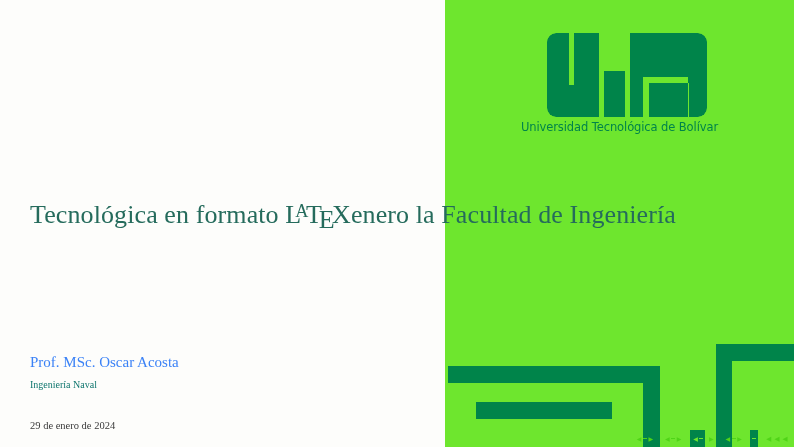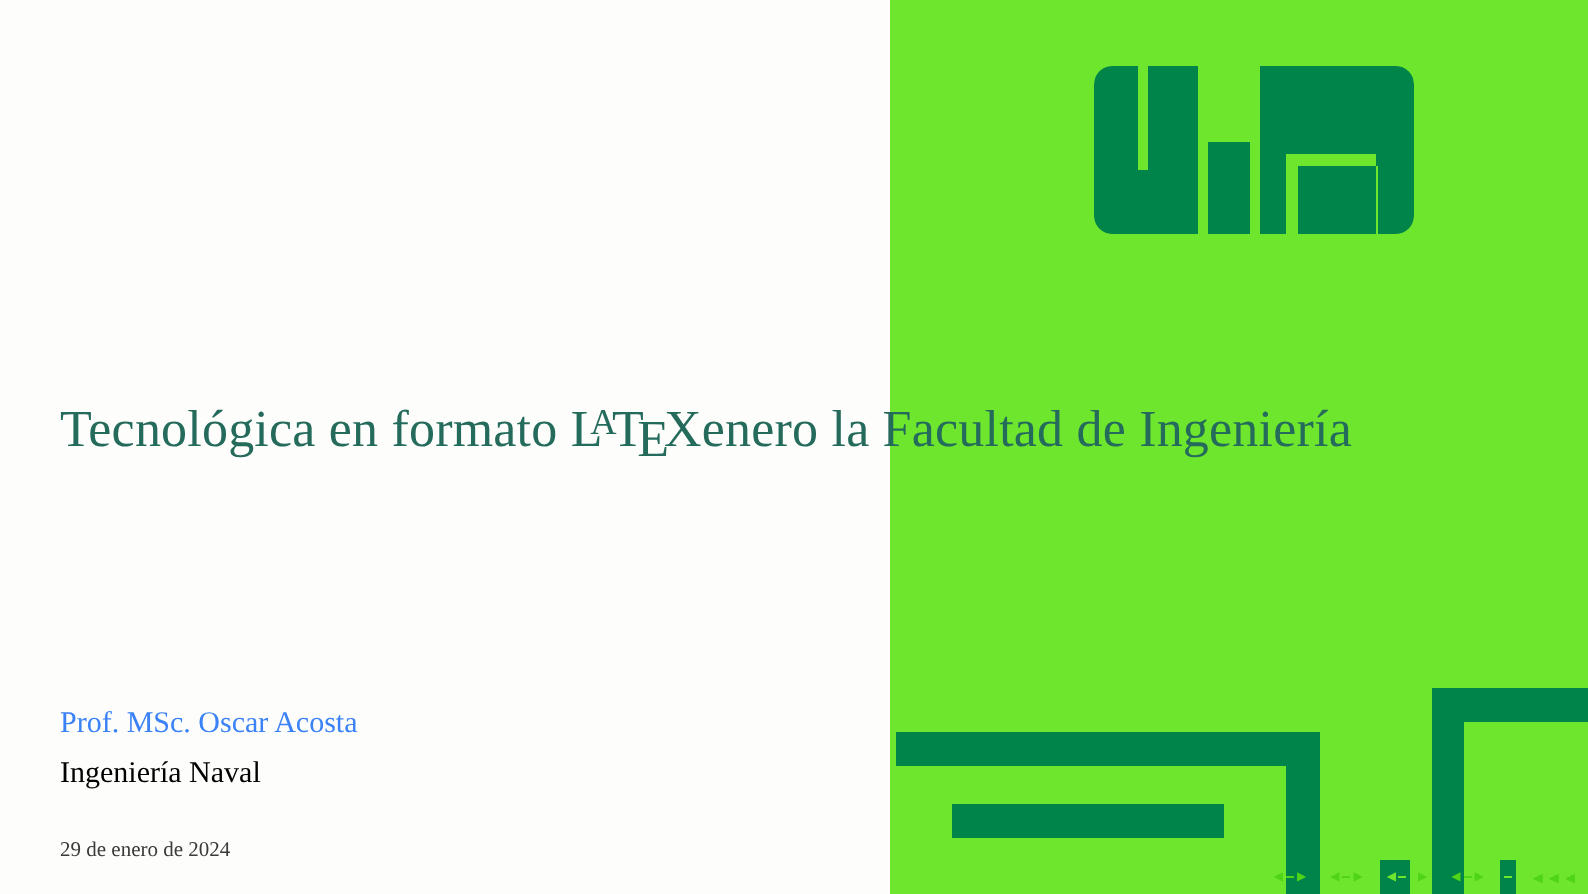--- a/index.html
+++ b/index.html
@@ -117,22 +117,22 @@
     left: 30px;
     top: 354px;
     font-size: 15px;
     color: #3b82f6;
     white-space: nowrap;
   }
   #institute {
     position: absolute;
     left: 30px;
     top: 379px;
-    font-size: 15px;
-    color: #000000;
+    font-size: 10px;
+    color: #0f766e;
     white-space: nowrap;
   }
   #date {
     position: absolute;
     left: 30px;
     top: 420px;
     font-size: 10.5px;
     color: #3a3a3a;
     white-space: nowrap;
     text-align: right;
@@ -224,20 +224,21 @@
         <rect x="78" y="0" width="5" height="84" fill="#6ee62e"></rect>
 
         <rect x="96" y="44" width="45" height="6" fill="#6ee62e"></rect>
         <rect x="96" y="50" width="6" height="34" fill="#6ee62e"></rect>
         <rect x="141" y="50" width="1" height="34" fill="#6ee62e"></rect>
       </g>
     </svg>
   </div>
 
   <div id="logo-caption">
+    <span id="logo-line1">Universidad Tecnológica de Bolívar</span>
   </div>
 
   <div id="title"><span>Tecnológica en formato </span><span class="latex"><span>L</span><span class="a">A</span><span>T</span><span class="e">E</span><span>X</span></span><span>enero la Facultad de Ingeniería</span></div>
 
 
   <div id="author">Prof. MSc. Oscar Acosta</div>
   <div id="institute">Ingeniería Naval</div>
   <div id="date">29 de enero de 2024</div>
 
   <div id="navbar">

